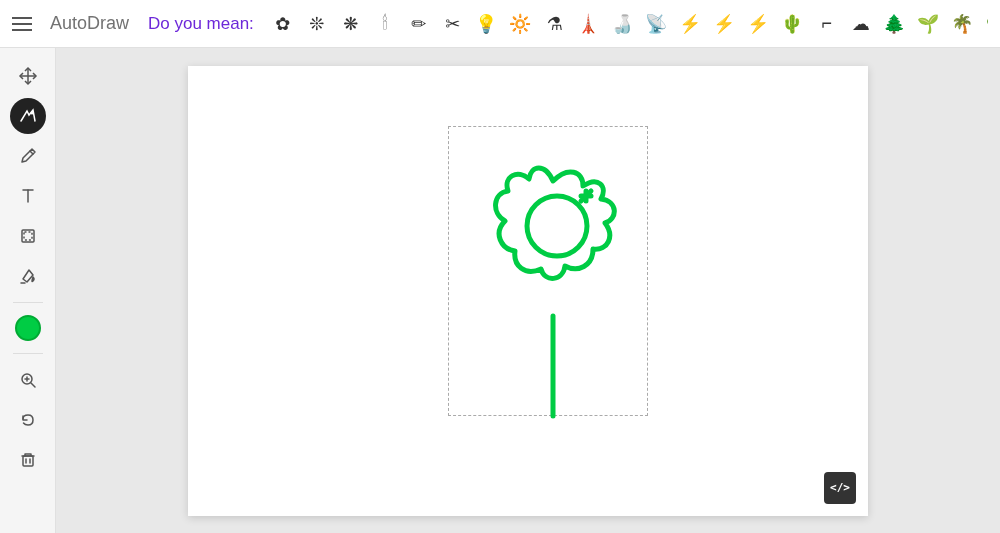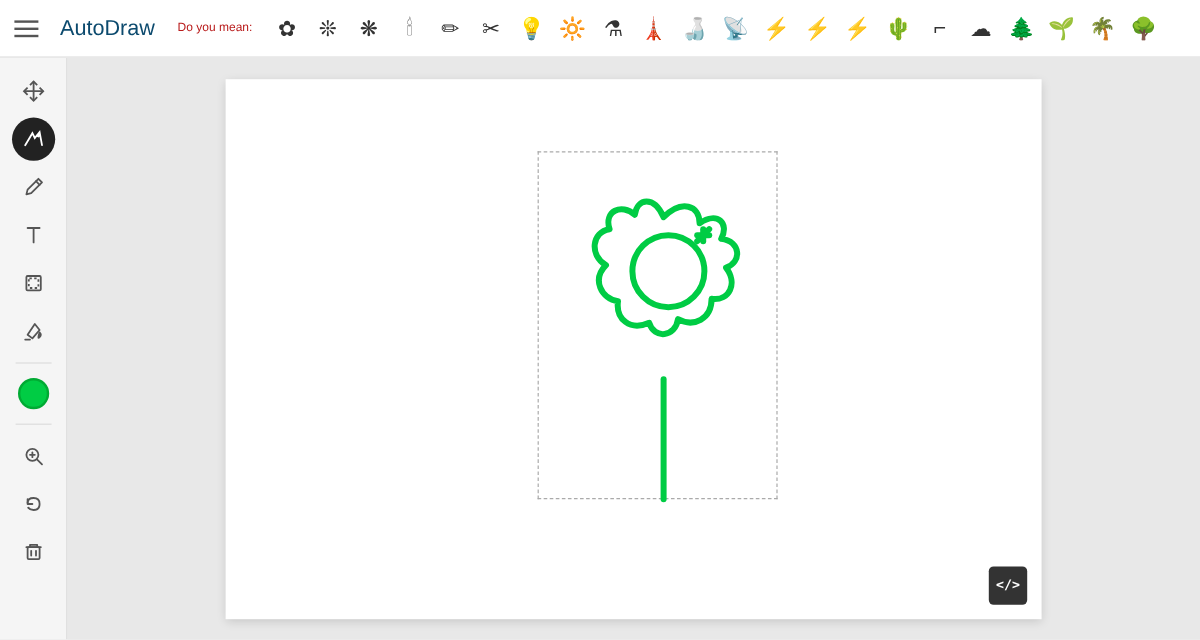--- a/index.html
+++ b/index.html
@@ -19,24 +19,24 @@
     }
     #hamburger-btn {
       width: 28px; height: 28px;
       display: flex; flex-direction: column; justify-content: center; gap: 4px;
       cursor: pointer;
     }
     #hamburger-btn span {
       display: block; width: 20px; height: 2px; background: #555;
     }
     #app-title {
-      font-size: 18px; font-weight: 500; color: #0c4a6e; margin-right: 8px; min-width: 80px;
+      font-size: 18px; font-weight: 500; color: #737373; margin-right: 8px; min-width: 80px;
     }
     #do-you-mean-label {
-      font-size: 10px; color: #b91c1c; margin-right: 4px; white-space: nowrap;
+      font-size: 17px; color: #6d28d9; margin-right: 4px; white-space: nowrap;
     }
     #suggestion-icons {
       display: flex; align-items: center; gap: 4px; flex: 1; overflow: hidden;
     }
     .suggestion-icon {
       width: 30px; height: 30px;
       display: flex; align-items: center; justify-content: center;
       cursor: pointer; border-radius: 3px; font-size: 18px; color: #333;
       flex-shrink: 0;
     }

